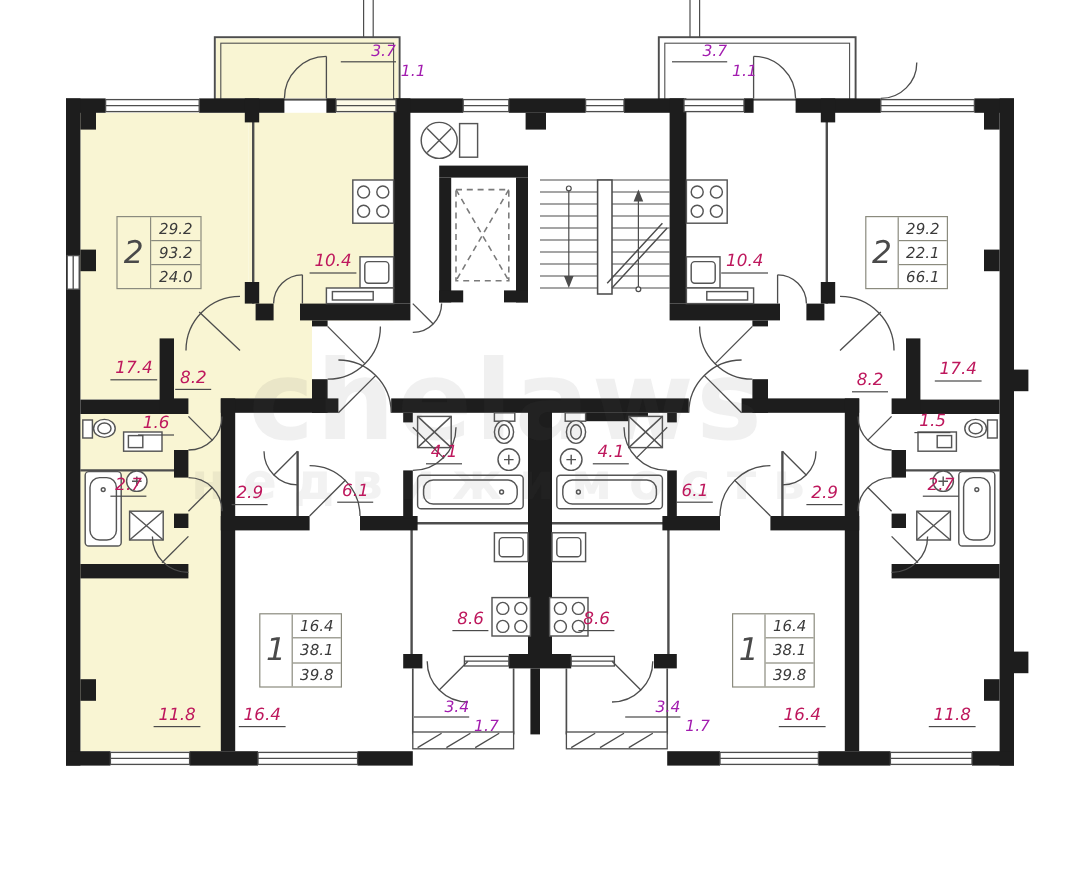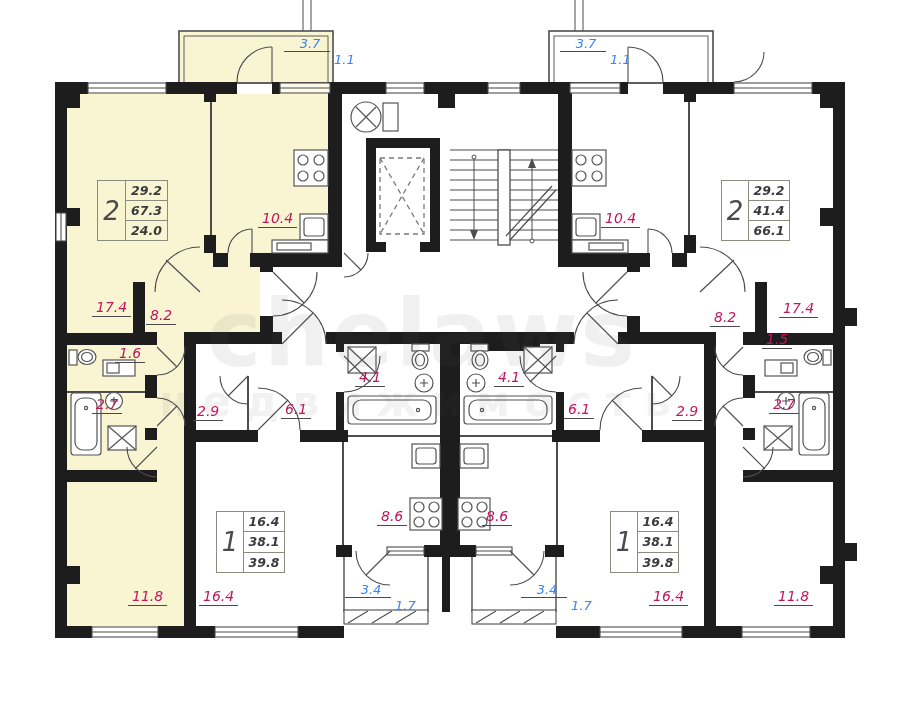--- a/index.html
+++ b/index.html
@@ -4,29 +4,29 @@
 <style>
   html,body{margin:0;padding:0;background:#ffffff;}
   #stage{position:relative;width:900px;height:728px;background:#ffffff;overflow:hidden;
          font-family:"DejaVu Sans",sans-serif;}
   #plan-svg{position:absolute;left:0;top:0;}
   
   .rlabel{position:absolute;font-style:italic;font-size:14px;color:#be185d;
           border-bottom:1.5px solid #4a4a4a;padding:0 4px 1px 4px;line-height:15px;
           white-space:nowrap;}
   
-  .blabel{position:absolute;font-style:italic;font-size:13px;color:#3b82f6;width:46px;
-          text-align:center;line-height:15px;}
+  .blabel{position:absolute;font-style:italic;font-size:13px;color:#a21caf;width:46px;
+          text-align:right;line-height:15px;}
   .blabel .top{display:block;border-bottom:1.2px solid #4a4a4a;padding-left:6px;}
   .blabel .bot{display:block;padding-left:6px;margin-left:44px;}
   
   .apt-table{position:absolute;display:flex;border:1px solid #8b8b7e;background:rgba(255,255,255,0.0);}
   .apt-rooms{width:27px;display:flex;align-items:center;justify-content:center;
              font-style:italic;font-size:26px;color:#4a4a4a;border-right:1px solid #8b8b7e;}
-  .apt-areas{display:flex;flex-direction:column;flex:1;font-weight:bold;}
+  .apt-areas{display:flex;flex-direction:column;flex:1;}
   .apt-areas span{flex:1;display:flex;align-items:center;justify-content:center;
                   font-style:italic;font-size:12.5px;color:#3b3b3b;border-bottom:1px solid #8b8b7e;
                   min-width:40px;}
   .apt-areas span:last-child{border-bottom:none;}
   
   #wm{position:absolute;left:0;top:290px;width:844px;text-align:center;pointer-events:none;}
   #wm .l1{font-size:92px;font-weight:bold;color:rgba(90,90,90,0.09);letter-spacing:2px;line-height:90px;}
   #wm .l2{font-size:42px;font-weight:bold;color:rgba(90,90,90,0.08);letter-spacing:14px;line-height:44px;}
 </style>
 </head>
@@ -512,21 +512,21 @@
 <div class="rlabel" style="left:128px;top:589px;">11.8</div>
 <div class="rlabel" style="left:199px;top:589px;">16.4</div>
 <div class="rlabel" style="left:193px;top:404px;">2.9</div>
 <div class="rlabel" style="left:281px;top:402px;">6.1</div>
 <div class="rlabel" style="left:355px;top:370px;">4.1</div>
 <div class="rlabel" style="left:494px;top:370px;">4.1</div>
 <div class="rlabel" style="left:377px;top:509px;">8.6</div>
 <div class="rlabel" style="left:482px;top:509px;">8.6</div>
 <div class="rlabel" style="left:564px;top:402px;">6.1</div>
 <div class="rlabel" style="left:672px;top:404px;">2.9</div>
-<div class="rlabel" style="left:762px;top:332px;">1.5</div>
+<div class="rlabel" style="left:762px;top:344px;">1.5</div>
 <div class="rlabel" style="left:769px;top:397px;">2.7</div>
 <div class="rlabel" style="left:710px;top:310px;">8.2</div>
 <div class="rlabel" style="left:779px;top:301px;">17.4</div>
 <div class="rlabel" style="left:601px;top:211px;">10.4</div>
 <div class="rlabel" style="left:649px;top:589px;">16.4</div>
 <div class="rlabel" style="left:774px;top:589px;">11.8</div>
 
 <div class="blabel" style="left:284px;top:36px;">
   <span class="top">3.7</span>
   <span class="bot">1.1</span>
@@ -541,29 +541,29 @@
 </div>
 <div class="blabel" style="left:521px;top:582px;">
   <span class="top">3.4</span>
   <span class="bot">1.7</span>
 </div>
 
 <div class="apt-table" style="left:97px;top:180px;width:69px;height:59px;">
   <div class="apt-rooms">2</div>
   <div class="apt-areas">
     <span>29.2</span>
-    <span>67.3</span>
+    <span>93.2</span>
     <span>24.0</span>
   </div>
 </div>
 <div class="apt-table" style="left:721px;top:180px;width:67px;height:59px;">
   <div class="apt-rooms">2</div>
   <div class="apt-areas">
     <span>29.2</span>
-    <span>41.4</span>
+    <span>22.1</span>
     <span>66.1</span>
   </div>
 </div>
 <div class="apt-table" style="left:216px;top:511px;width:67px;height:60px;">
   <div class="apt-rooms">1</div>
   <div class="apt-areas">
     <span>16.4</span>
     <span>38.1</span>
     <span>39.8</span>
   </div>

